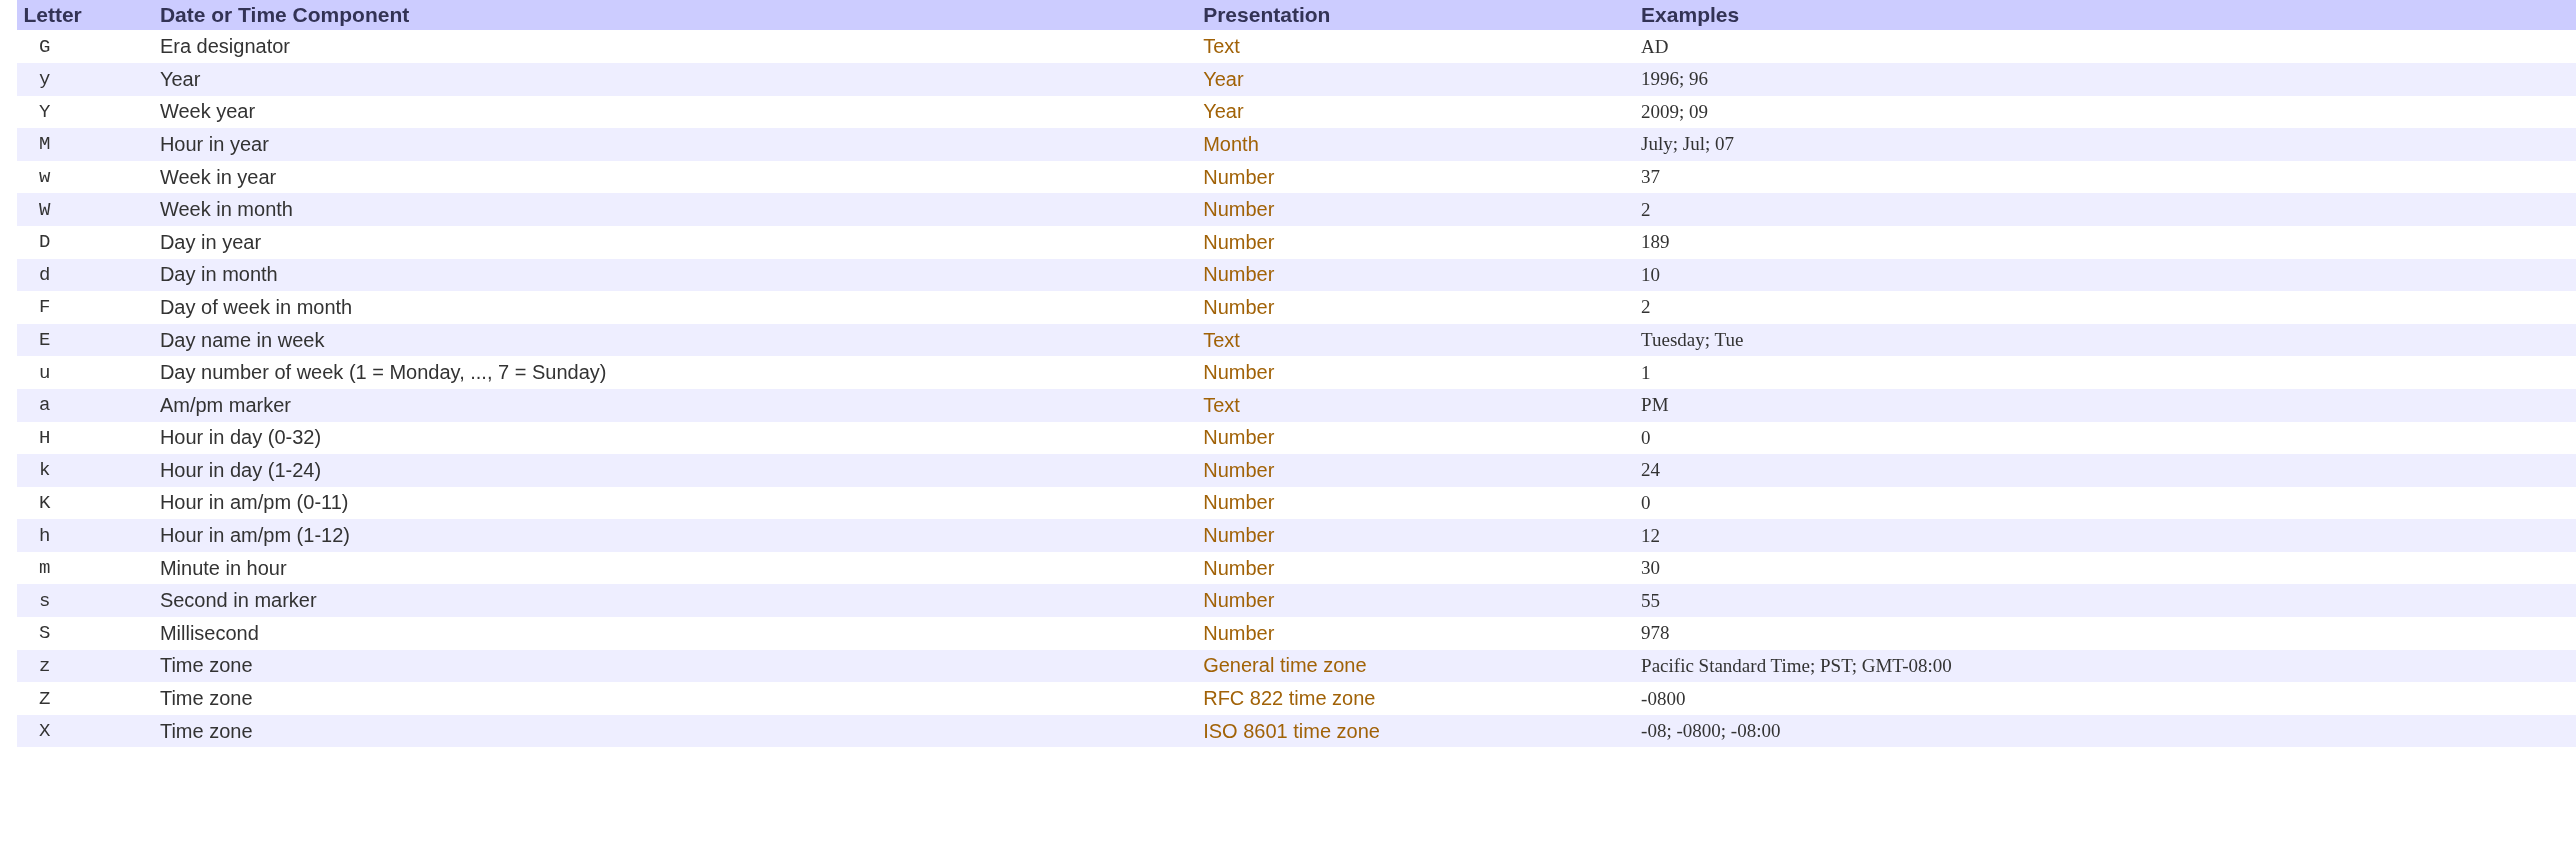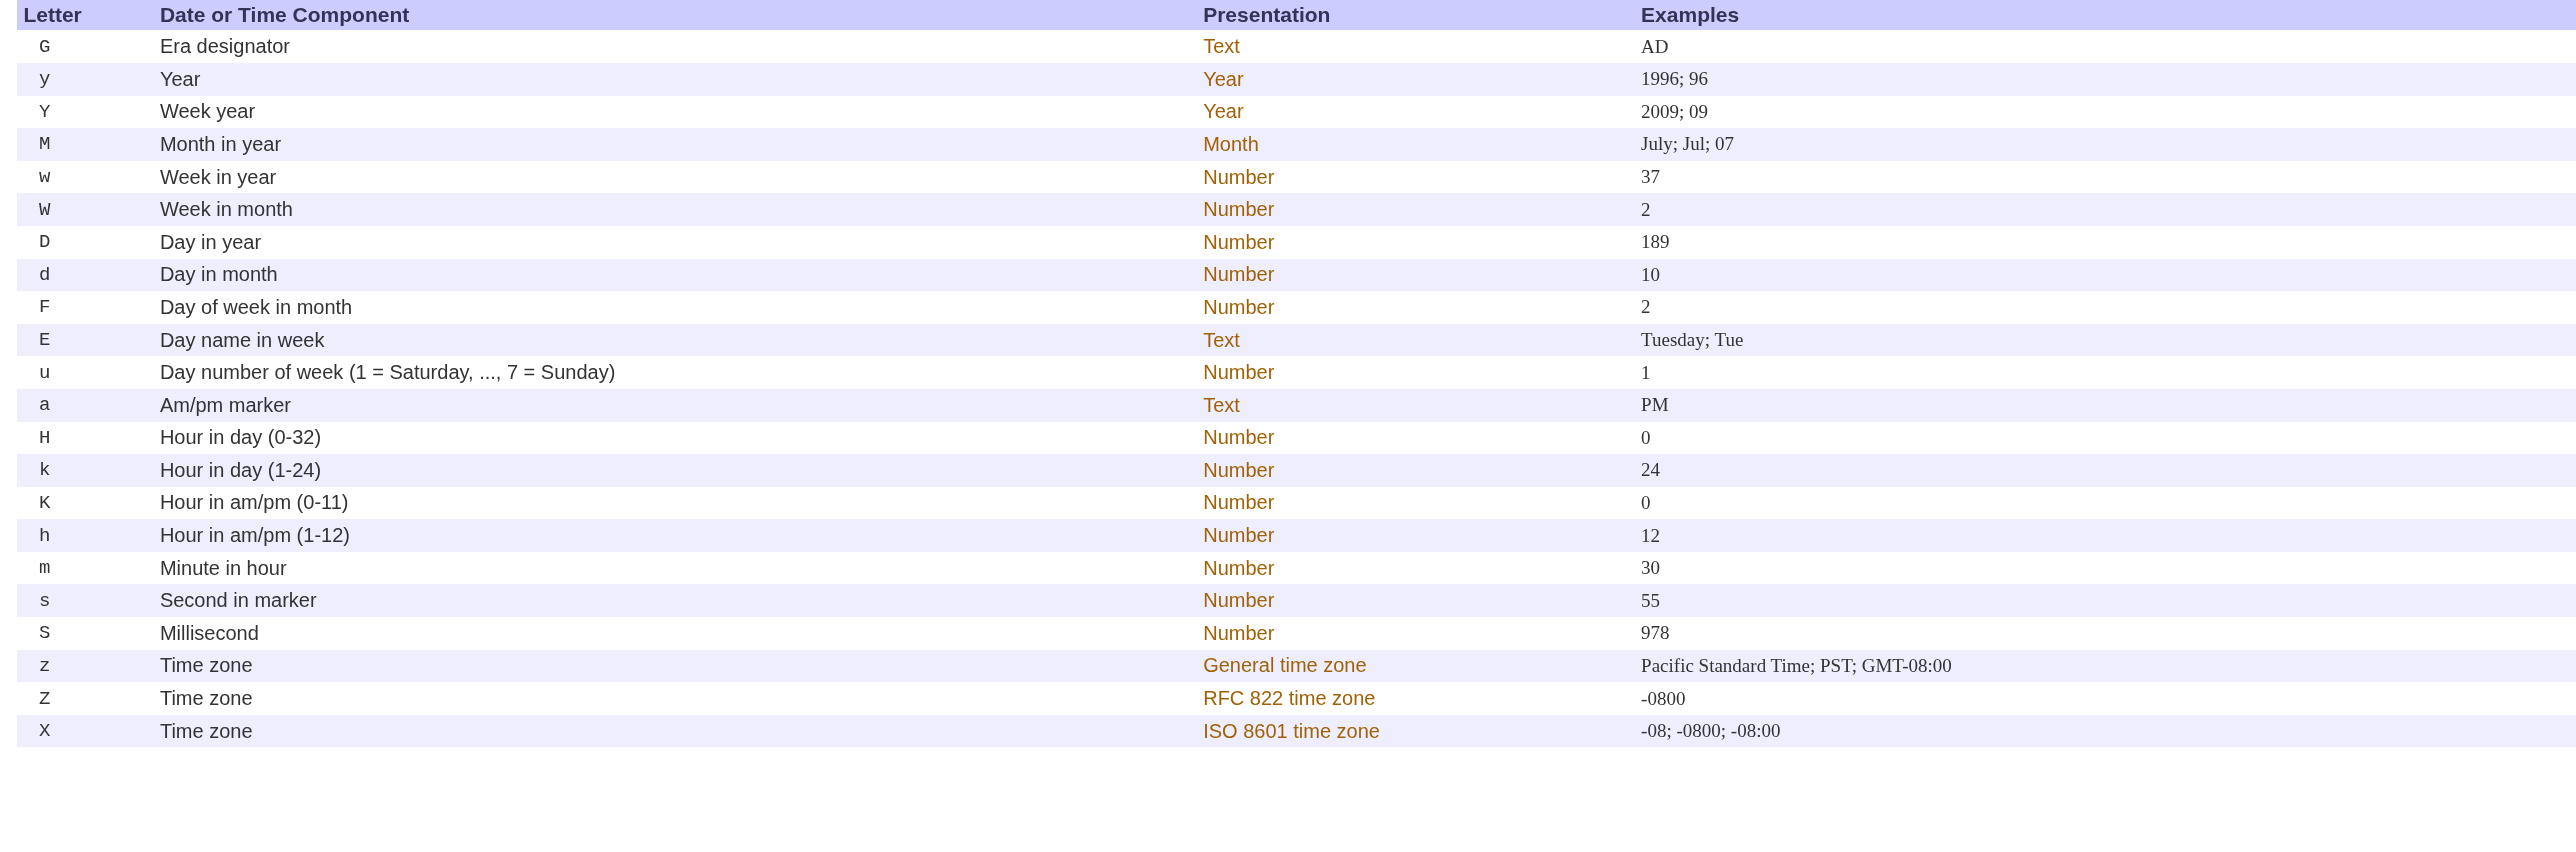--- a/index.html
+++ b/index.html
@@ -88,21 +88,21 @@
         <td class="examples">1996; 96</td>
       </tr>
       <tr>
         <td class="letter">Y</td>
         <td>Week year</td>
         <td><a href="#" class="pres">Year</a></td>
         <td class="examples">2009; 09</td>
       </tr>
       <tr>
         <td class="letter">M</td>
-        <td>Month in year</td>
+        <td>Hour in year</td>
         <td><a href="#" class="pres">Month</a></td>
         <td class="examples">July; Jul; 07</td>
       </tr>
       <tr>
         <td class="letter">w</td>
         <td>Week in year</td>
         <td><a href="#" class="pres">Number</a></td>
         <td class="examples">37</td>
       </tr>
       <tr>
@@ -130,21 +130,21 @@
         <td class="examples">2</td>
       </tr>
       <tr>
         <td class="letter">E</td>
         <td>Day name in week</td>
         <td><a href="#" class="pres">Text</a></td>
         <td class="examples">Tuesday; Tue</td>
       </tr>
       <tr>
         <td class="letter">u</td>
-        <td>Day number of week (1 = Saturday, ..., 7 = Sunday)</td>
+        <td>Day number of week (1 = Monday, ..., 7 = Sunday)</td>
         <td><a href="#" class="pres">Number</a></td>
         <td class="examples">1</td>
       </tr>
       <tr>
         <td class="letter">a</td>
         <td>Am/pm marker</td>
         <td><a href="#" class="pres">Text</a></td>
         <td class="examples">PM</td>
       </tr>
       <tr>

